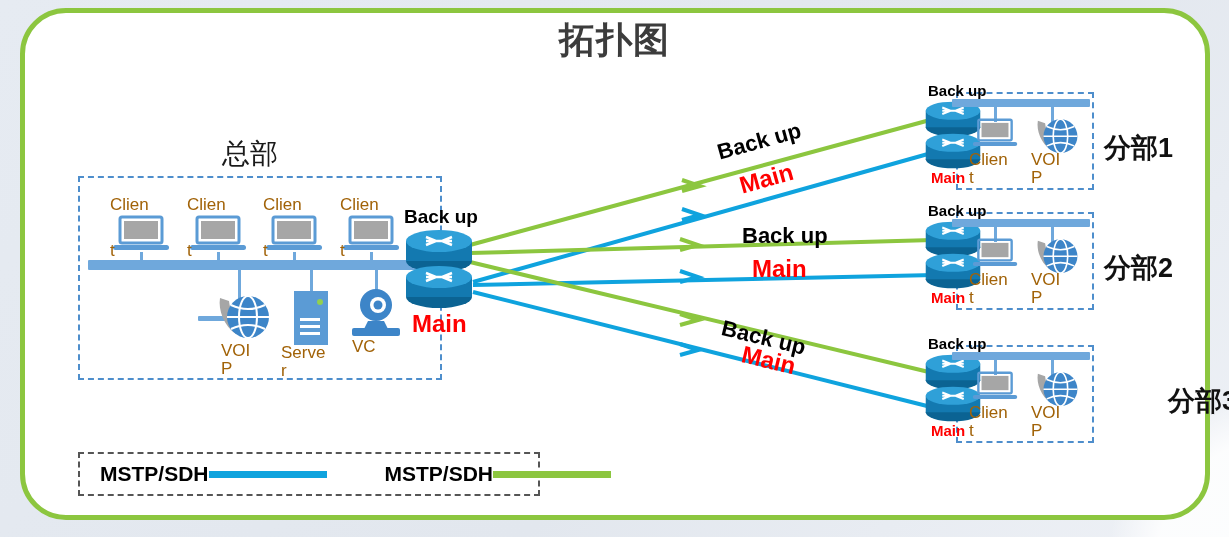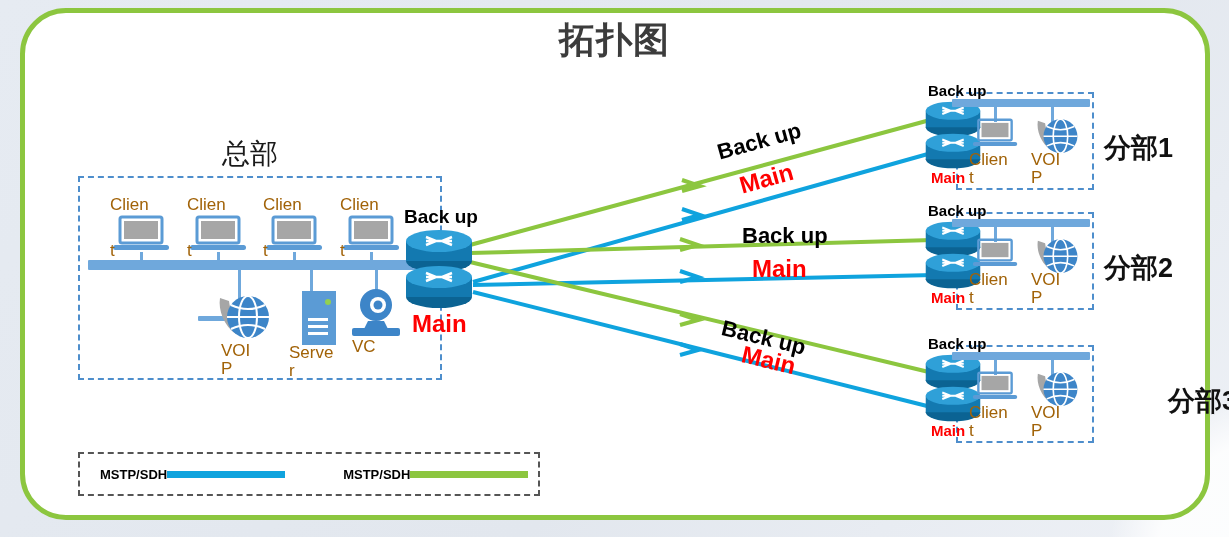--- a/index.html
+++ b/index.html
@@ -40,21 +40,21 @@
   .lbl-black{color:#000;font-size:19px;font-weight:bold;white-space:nowrap;}
   .lbl-black-sm{color:#000;font-size:15px;font-weight:bold;white-space:nowrap;}
   .lbl-red-sm{color:#FF0000;font-size:15px;font-weight:bold;white-space:nowrap;}
   .lbl-main-big{color:#FF0000;font-size:24px;font-weight:bold;white-space:nowrap;}
   .lbl-backup-big{color:#000;font-size:22px;font-weight:bold;white-space:nowrap;}
 
   
   #legend{left:78px;top:452px;width:462px;height:44px;}
   .legend-row{display:flex;align-items:center;height:100%;}
   .legend-item{display:flex;align-items:center;}
-  .legend-text{font-size:13px;font-weight:bold;color:#000;}
+  .legend-text{font-size:21px;font-weight:bold;color:#000;}
   .legend-swatch{height:7px;width:118px;display:inline-block;}
 
   
   .bus{background:#6FA8DC;height:10px;border-radius:1px;}
   .bus-br{background:#6FA8DC;height:8px;border-radius:1px;}
   .stub{background:#6FA8DC;width:3px;}
 
   svg{display:block;overflow:visible;}
   .rot{transform-origin:left center;}
 </style>
@@ -160,21 +160,21 @@
       <ellipse cx="40" cy="25" rx="9" ry="21" fill="none" stroke="#ffffff" stroke-width="2"></ellipse>
       <line x1="19" y1="25" x2="61" y2="25" stroke="#ffffff" stroke-width="2"></line>
       <path d="M23 13 Q40 21 57 13" fill="none" stroke="#ffffff" stroke-width="2"></path>
       <path d="M23 37 Q40 29 57 37" fill="none" stroke="#ffffff" stroke-width="2"></path>
     </svg>
     <div class="abs lbl-blue" style="left:13px;top:50px;width:56px;">VOI</div>
     <div class="abs lbl-blue" style="left:13px;top:68px;width:56px;">P</div>
   </div>
 
   <div class="abs stub" style="left:310px;top:265px;height:28px;"></div>
-  <div class="abs" style="left:300px;top:290px;">
+  <div class="abs" style="left:292px;top:290px;">
     <svg width="38" height="56" viewBox="0 0 38 56">
       <rect x="2" y="1" width="34" height="54" fill="#5B9BD5"></rect>
       <circle cx="28" cy="12" r="3" fill="#92D050"></circle>
       <rect x="8" y="28" width="20" height="3" fill="#ffffff"></rect>
       <rect x="8" y="35" width="20" height="3" fill="#ffffff"></rect>
       <rect x="8" y="42" width="20" height="3" fill="#ffffff"></rect>
     </svg>
     <div class="abs lbl-blue" style="left:-11px;top:54px;width:60px;">Serve</div>
     <div class="abs lbl-blue" style="left:-11px;top:72px;width:60px;">r</div>
   </div>

